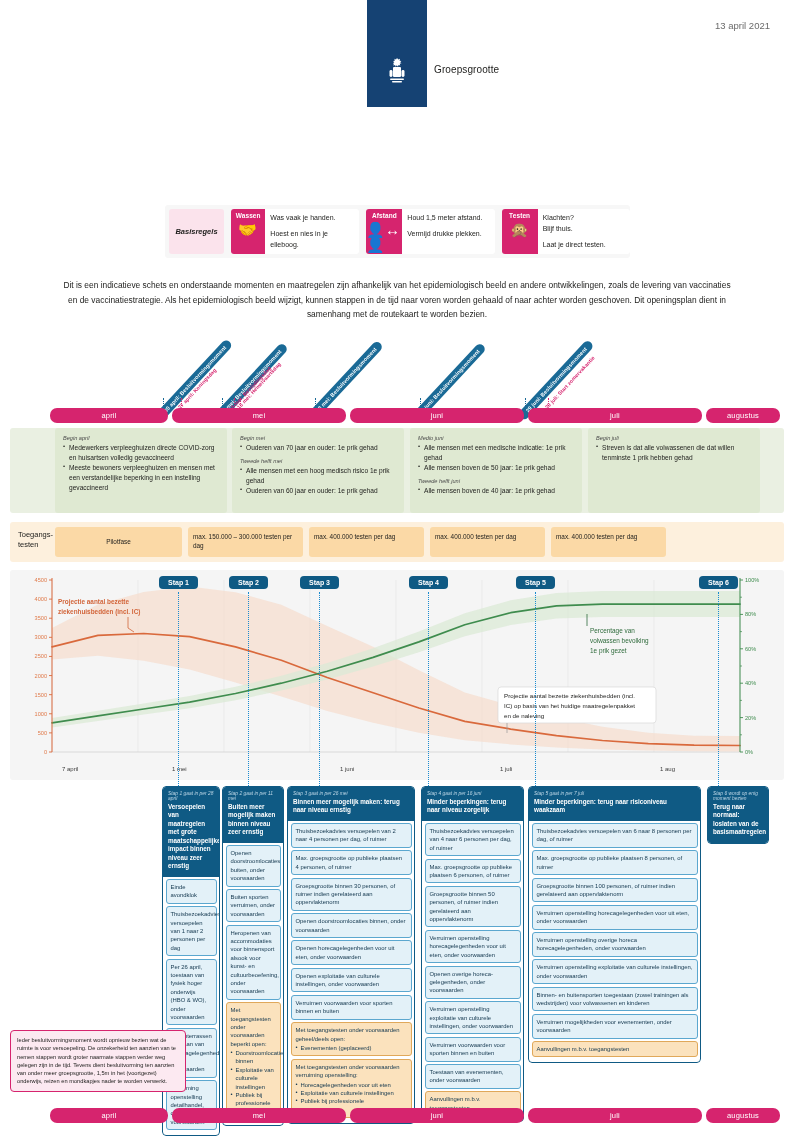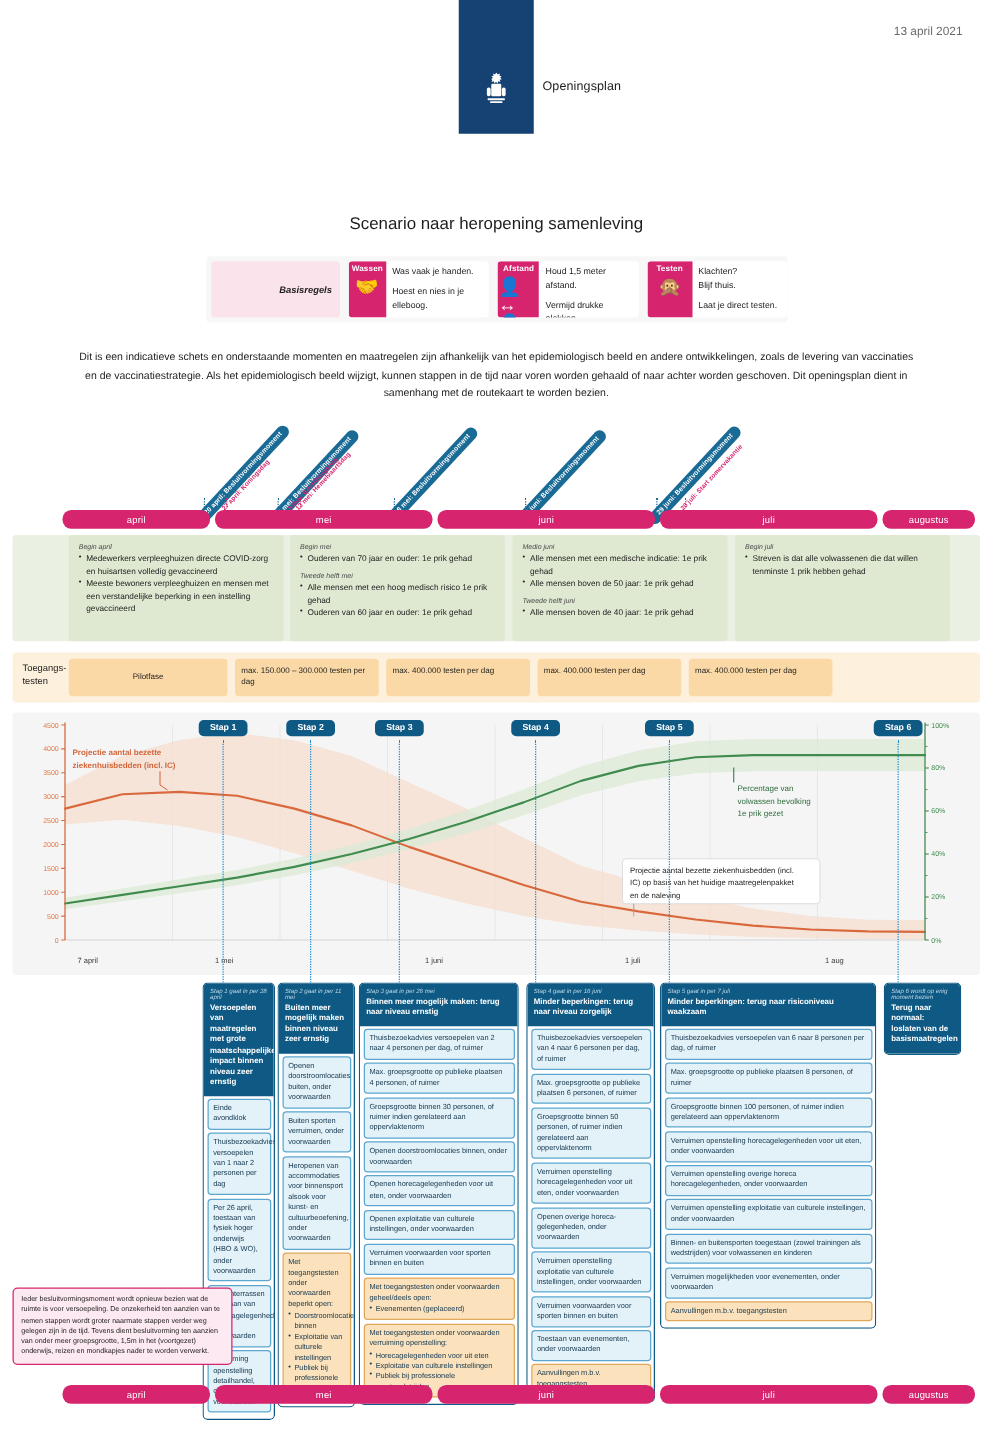--- a/index.html
+++ b/index.html
@@ -44,21 +44,21 @@
 
   
   .basis{
     position:absolute;left:165px;top:205px;width:465px;height:53px;
     background:#f7f7f7;border-radius:3px;
     display:flex;align-items:center;
   }
   .basis-label{
     width:55px;height:45px;margin-left:4px;background:#fbe3ec;border-radius:3px;
     display:flex;align-items:center;justify-content:center;
-    font-size:7.5px;font-weight:bold;font-style:italic;color:#1d1d1b;padding-left:48px;
+    font-size:7.5px;font-weight:bold;font-style:italic;color:#1d1d1b;
   }
   .basis-item{
     display:flex;align-items:stretch;height:45px;margin-left:7px;
     background:#ffffff;border-radius:3px;overflow:hidden;flex:1;
   }
   .basis-icon{
     width:36px;background:#d6246e;color:#fff;
     display:flex;flex-direction:column;align-items:center;justify-content:flex-start;
     padding-top:3px;box-sizing:border-box;
   }
@@ -190,24 +190,23 @@
       <g fill="#ffffff">
         <path d="M10 0l1.3 1.6L13 .8l-.4 1.9 1.8.2-1.3 1.3 1.4 1.1-1.8.5.6 1.8-1.8-.6-.5 1.8-1.2-1.5-1.2 1.5-.5-1.8-1.8.6.6-1.8L5.9 5.3l1.4-1.1L6 2.9l1.8-.2L7.4.8 9 1.6z"></path>
         <rect x="6" y="9" width="8" height="10" rx="1"></rect>
         <rect x="2.5" y="12" width="3" height="7" rx="1.4"></rect>
         <rect x="14.5" y="12" width="3" height="7" rx="1.4"></rect>
         <rect x="3" y="20.5" width="14" height="1.6" rx=".8"></rect>
         <rect x="5" y="23" width="10" height="1.4" rx=".7"></rect>
       </g>
     </svg>
   </div>
-  <div class="logo-word">Openingsplan</div>
+  <div class="logo-word">Groepsgrootte</div>
   <div class="date">13 april 2021</div>
 
-  <div class="subtitle">Scenario naar heropening samenleving</div>
 
   <div class="basis">
     <div class="basis-label">Basisregels</div>
 
     <div class="basis-item">
       <div class="basis-icon">
         <span class="cap">Wassen</span>
         <span class="gl">🤝</span>
       </div>
       <div class="basis-text">

